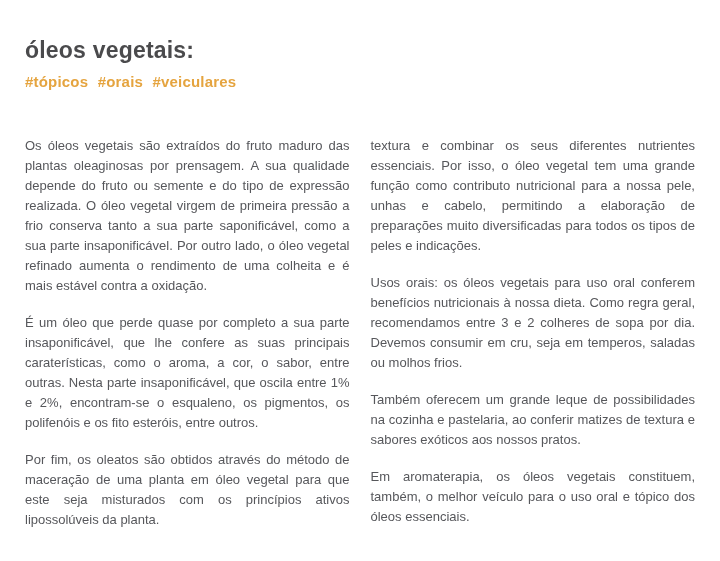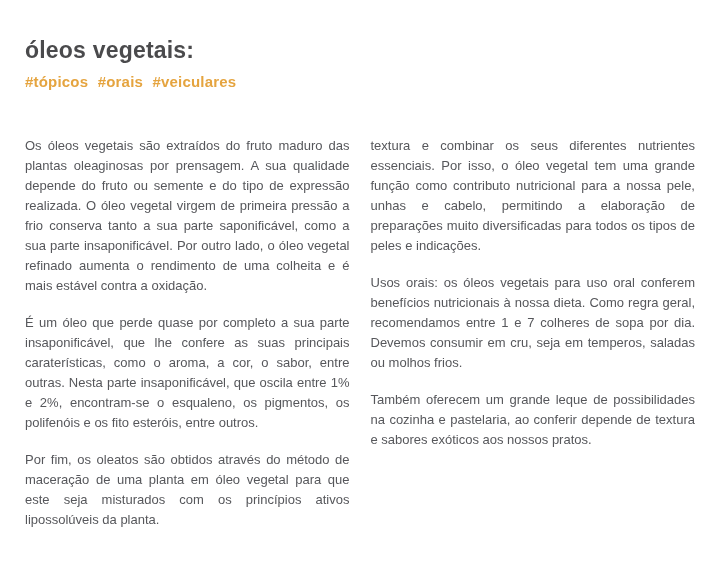--- a/index.html
+++ b/index.html
@@ -75,18 +75,19 @@
   </header>
 
   <main class="columns">
     <div class="col">
       <p>Os óleos vegetais são extraídos do fruto maduro das plantas oleaginosas por prensagem. A sua qualidade depende do fruto ou semente e do tipo de expressão realizada. O óleo vegetal virgem de primeira pressão a frio conserva tanto a sua parte saponificável, como a sua parte insaponificável. Por outro lado, o óleo vegetal refinado aumenta o rendimento de uma colheita e é mais estável contra a oxidação.</p>
       <p>É um óleo que perde quase por completo a sua parte insaponificável, que lhe confere as suas principais caraterísticas, como o aroma, a cor, o sabor, entre outras. Nesta parte insaponificável, que oscila entre 1% e 2%, encontram-se o esqualeno, os pigmentos, os polifenóis e os fito esteróis, entre outros.</p>
       <p>Por fim, os oleatos são obtidos através do método de maceração de uma planta em óleo vegetal para que este seja misturados com os princípios ativos lipossolúveis da planta.</p>
     </div>
     <div class="col">
       <p>textura e combinar os seus diferentes nutrientes essenciais. Por isso, o óleo vegetal tem uma grande função como contributo nutricional para a nossa pele, unhas e cabelo, permitindo a elaboração de preparações muito diversificadas para todos os tipos de peles e indicações.</p>
-      <p>Usos orais: os óleos vegetais para uso oral conferem benefícios nutricionais à nossa dieta. Como regra geral, recomendamos entre 1 e 7 colheres de sopa por dia. Devemos consumir em cru, seja em temperos, saladas ou molhos frios.</p>
-      <p>Também oferecem um grande leque de possibilidades na cozinha e pastelaria, ao conferir depende de textura e sabores exóticos aos nossos pratos.</p>
+      <p>Usos orais: os óleos vegetais para uso oral conferem benefícios nutricionais à nossa dieta. Como regra geral, recomendamos entre 3 e 2 colheres de sopa por dia. Devemos consumir em cru, seja em temperos, saladas ou molhos frios.</p>
+      <p>Também oferecem um grande leque de possibilidades na cozinha e pastelaria, ao conferir matizes de textura e sabores exóticos aos nossos pratos.</p>
+      <p>Em aromaterapia, os óleos vegetais constituem, também, o melhor veículo para o uso oral e tópico dos óleos essenciais.</p>
     </div>
   </main>
 
 </div>
 
 </body></html>

